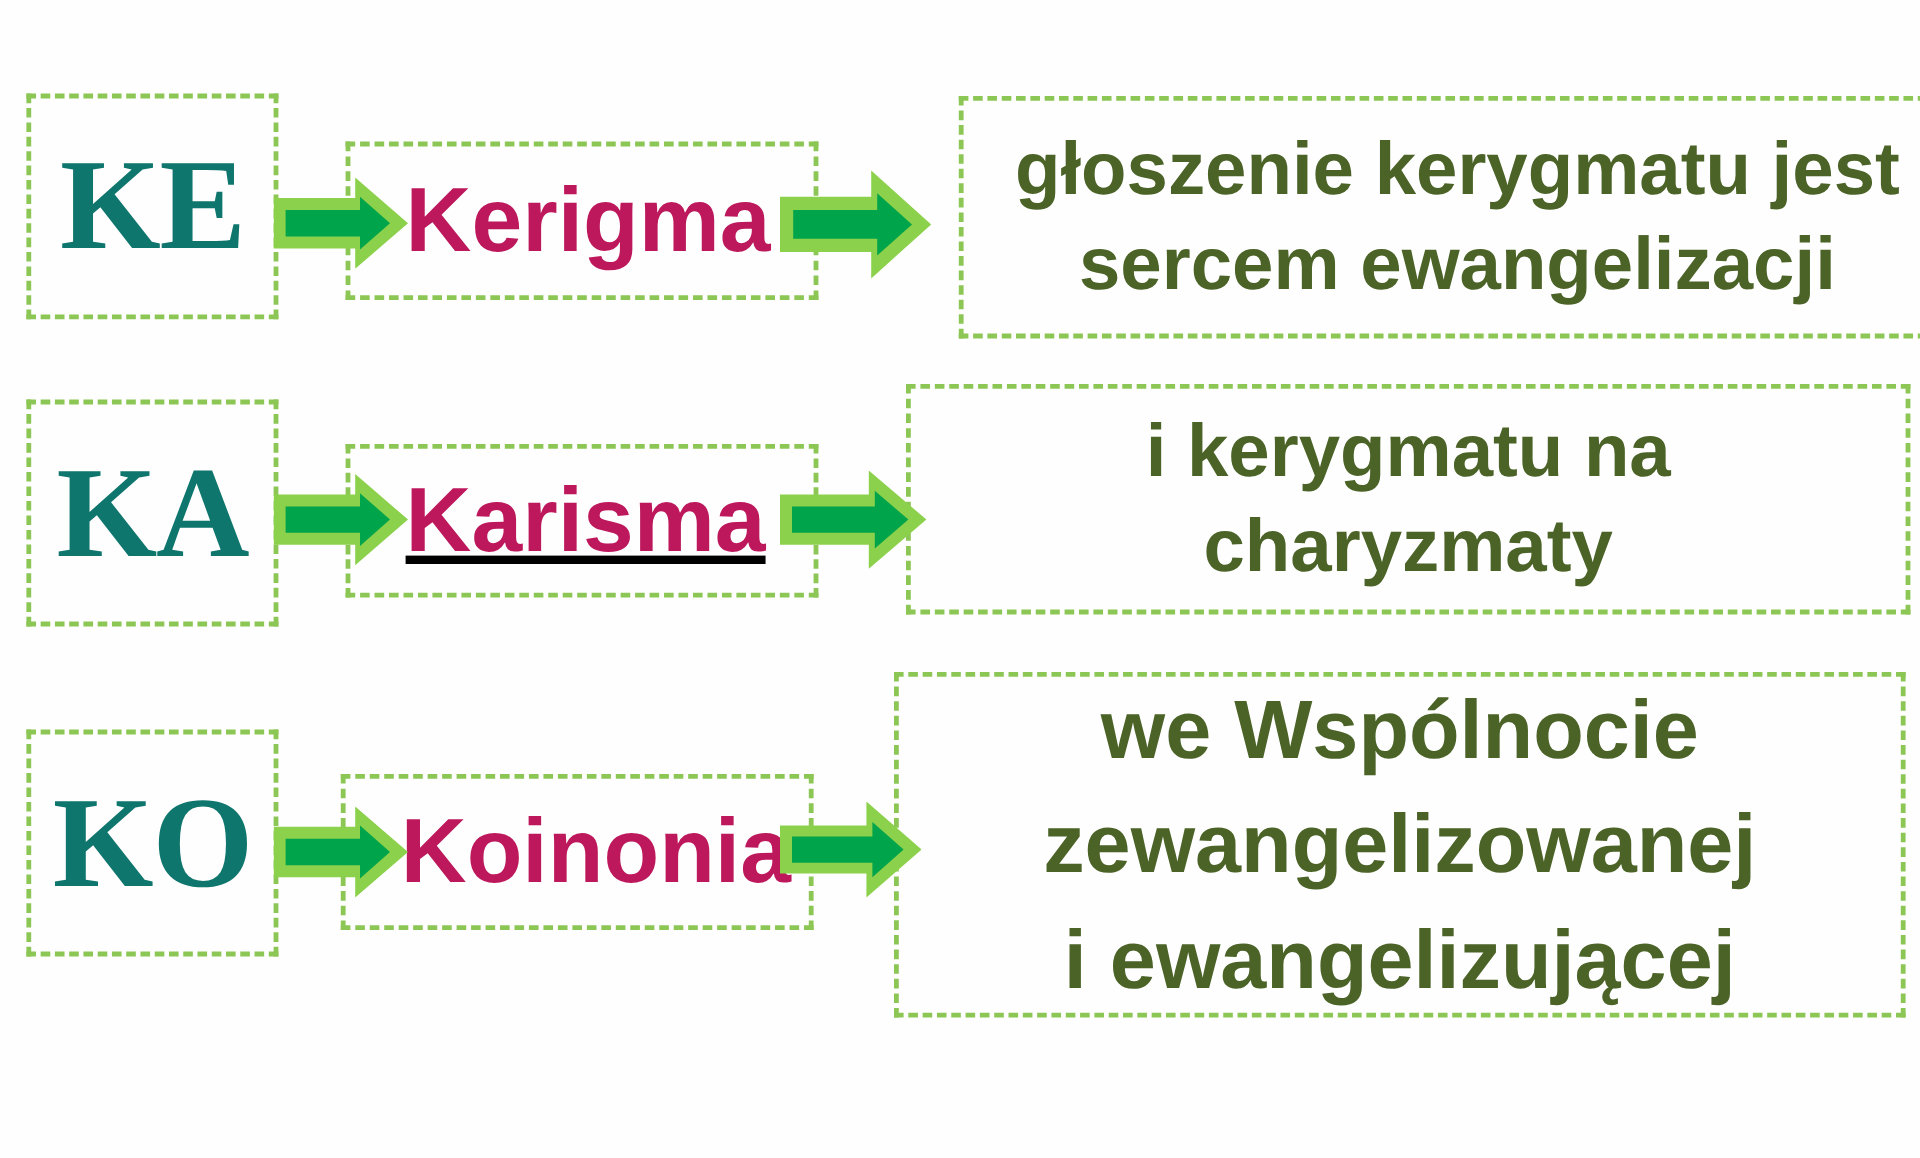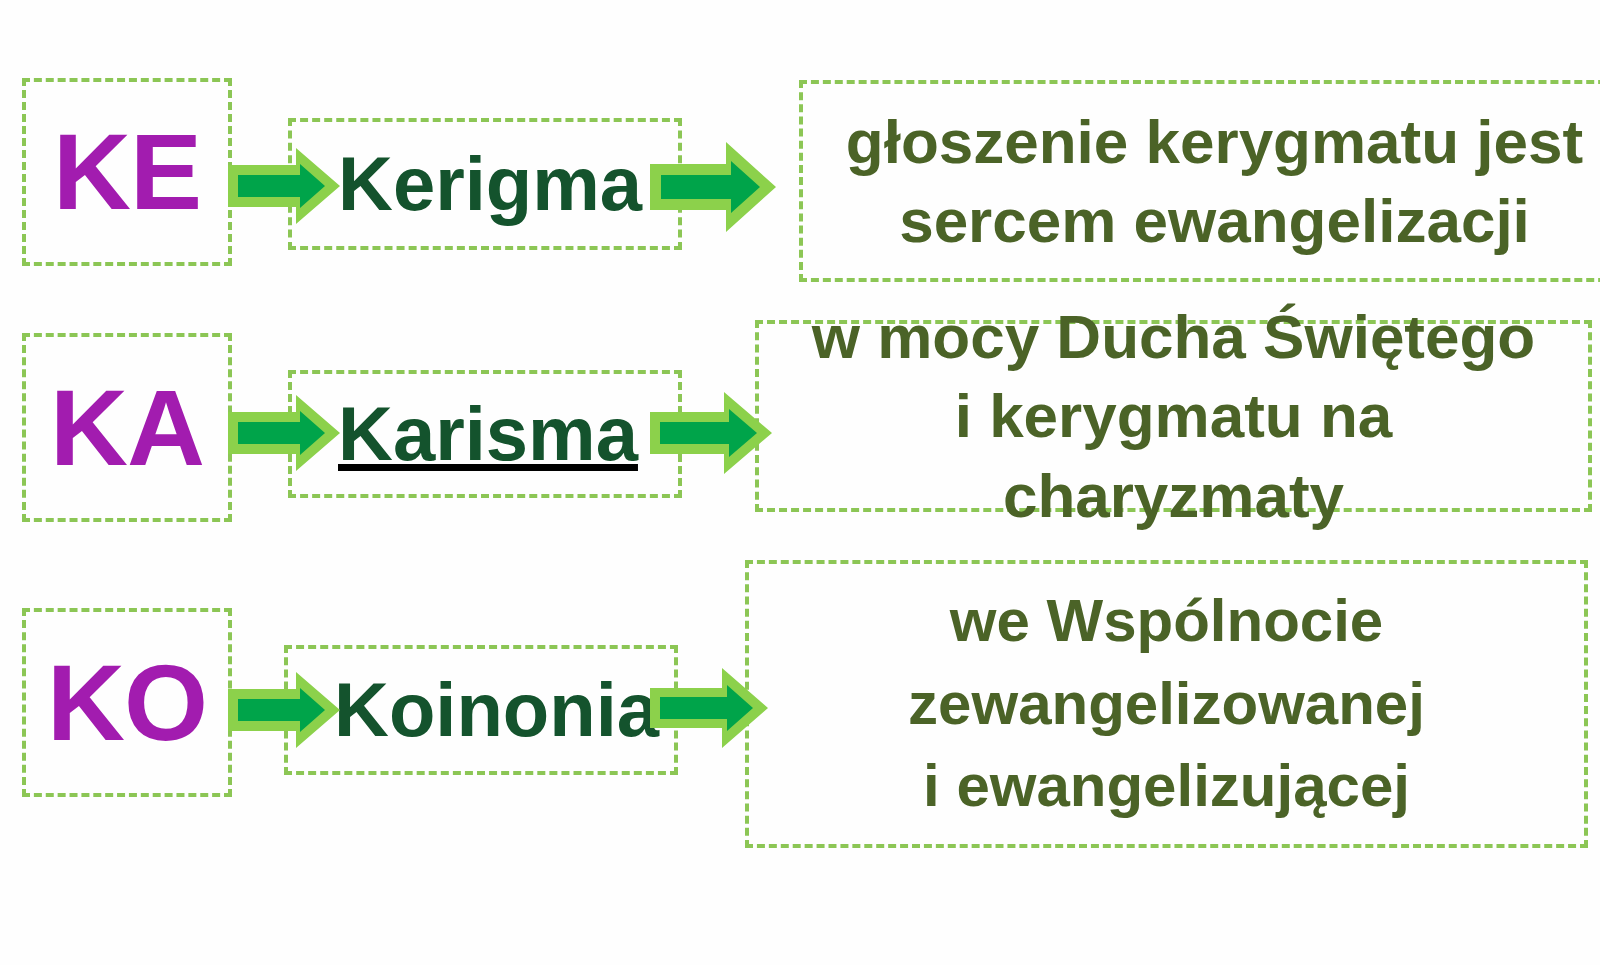--- a/index.html
+++ b/index.html
@@ -26,50 +26,50 @@
     box-sizing: border-box;
     border: 4px dashed #8cc655;
     background: transparent;
     display: flex;
     align-items: center;
     justify-content: center;
     text-align: center;
   }
 
   .abbr-text {
-    font-family: Liberation Sans, sans-serif;
+    font-family: Liberation Serif, serif;
     font-weight: bold;
     font-size: 108px;
     line-height: 1;
-    color: #a21caf;
+    color: #0f766e;
     letter-spacing: -1px;
     white-space: nowrap;
   }
 
   .term-text {
     font-family: "Liberation Sans", sans-serif;
     font-weight: bold;
     font-size: 76px;
     line-height: 1;
-    color: #14532d;
+    color: #be185d;
     white-space: nowrap;
     margin-left: 46px;
   }
 
   .desc-text {
     font-family: "Liberation Sans", sans-serif;
     font-weight: bold;
     font-size: 62px;
     line-height: 1.28;
     color: #4b6327;
     padding: 0 18px;
     width: 100%;
   }
   .desc-text.three-line {
-    font-size: 60px;
+    font-size: 69px;
     line-height: 1.38;
   }
 
   
   .arrow {
     position: absolute;
     z-index: 5;
   }
   .arrow svg { display: block; width: 100%; height: 100%; }
 
@@ -127,21 +127,20 @@
 
   <div class="arrow" style="left:650px; top:392px; width:122px; height:82px;">
     <svg viewBox="0 0 122 82" preserveAspectRatio="none" aria-hidden="true">
       <polygon points="0,20 74,20 74,0 122,41 74,82 74,62 0,62" fill="#8cd14b"></polygon>
       <polygon points="10,30 79,30 79,17 107,41 79,65 79,52 10,52" fill="#00a44a"></polygon>
     </svg>
   </div>
 
   <div class="box" style="left:755px; top:320px; width:837px; height:192px;">
     <div class="desc-text">
-      <div>w mocy Ducha Świętego</div>
       <div>i kerygmatu na charyzmaty</div>
     </div>
   </div>
 
   <div class="box" style="left:22px; top:608px; width:210px; height:189px;">
     <span class="abbr-text">KO</span>
   </div>
 
   <div class="arrow" style="left:228px; top:672px; width:112px; height:76px;">
     <svg viewBox="0 0 112 76" preserveAspectRatio="none" aria-hidden="true">

